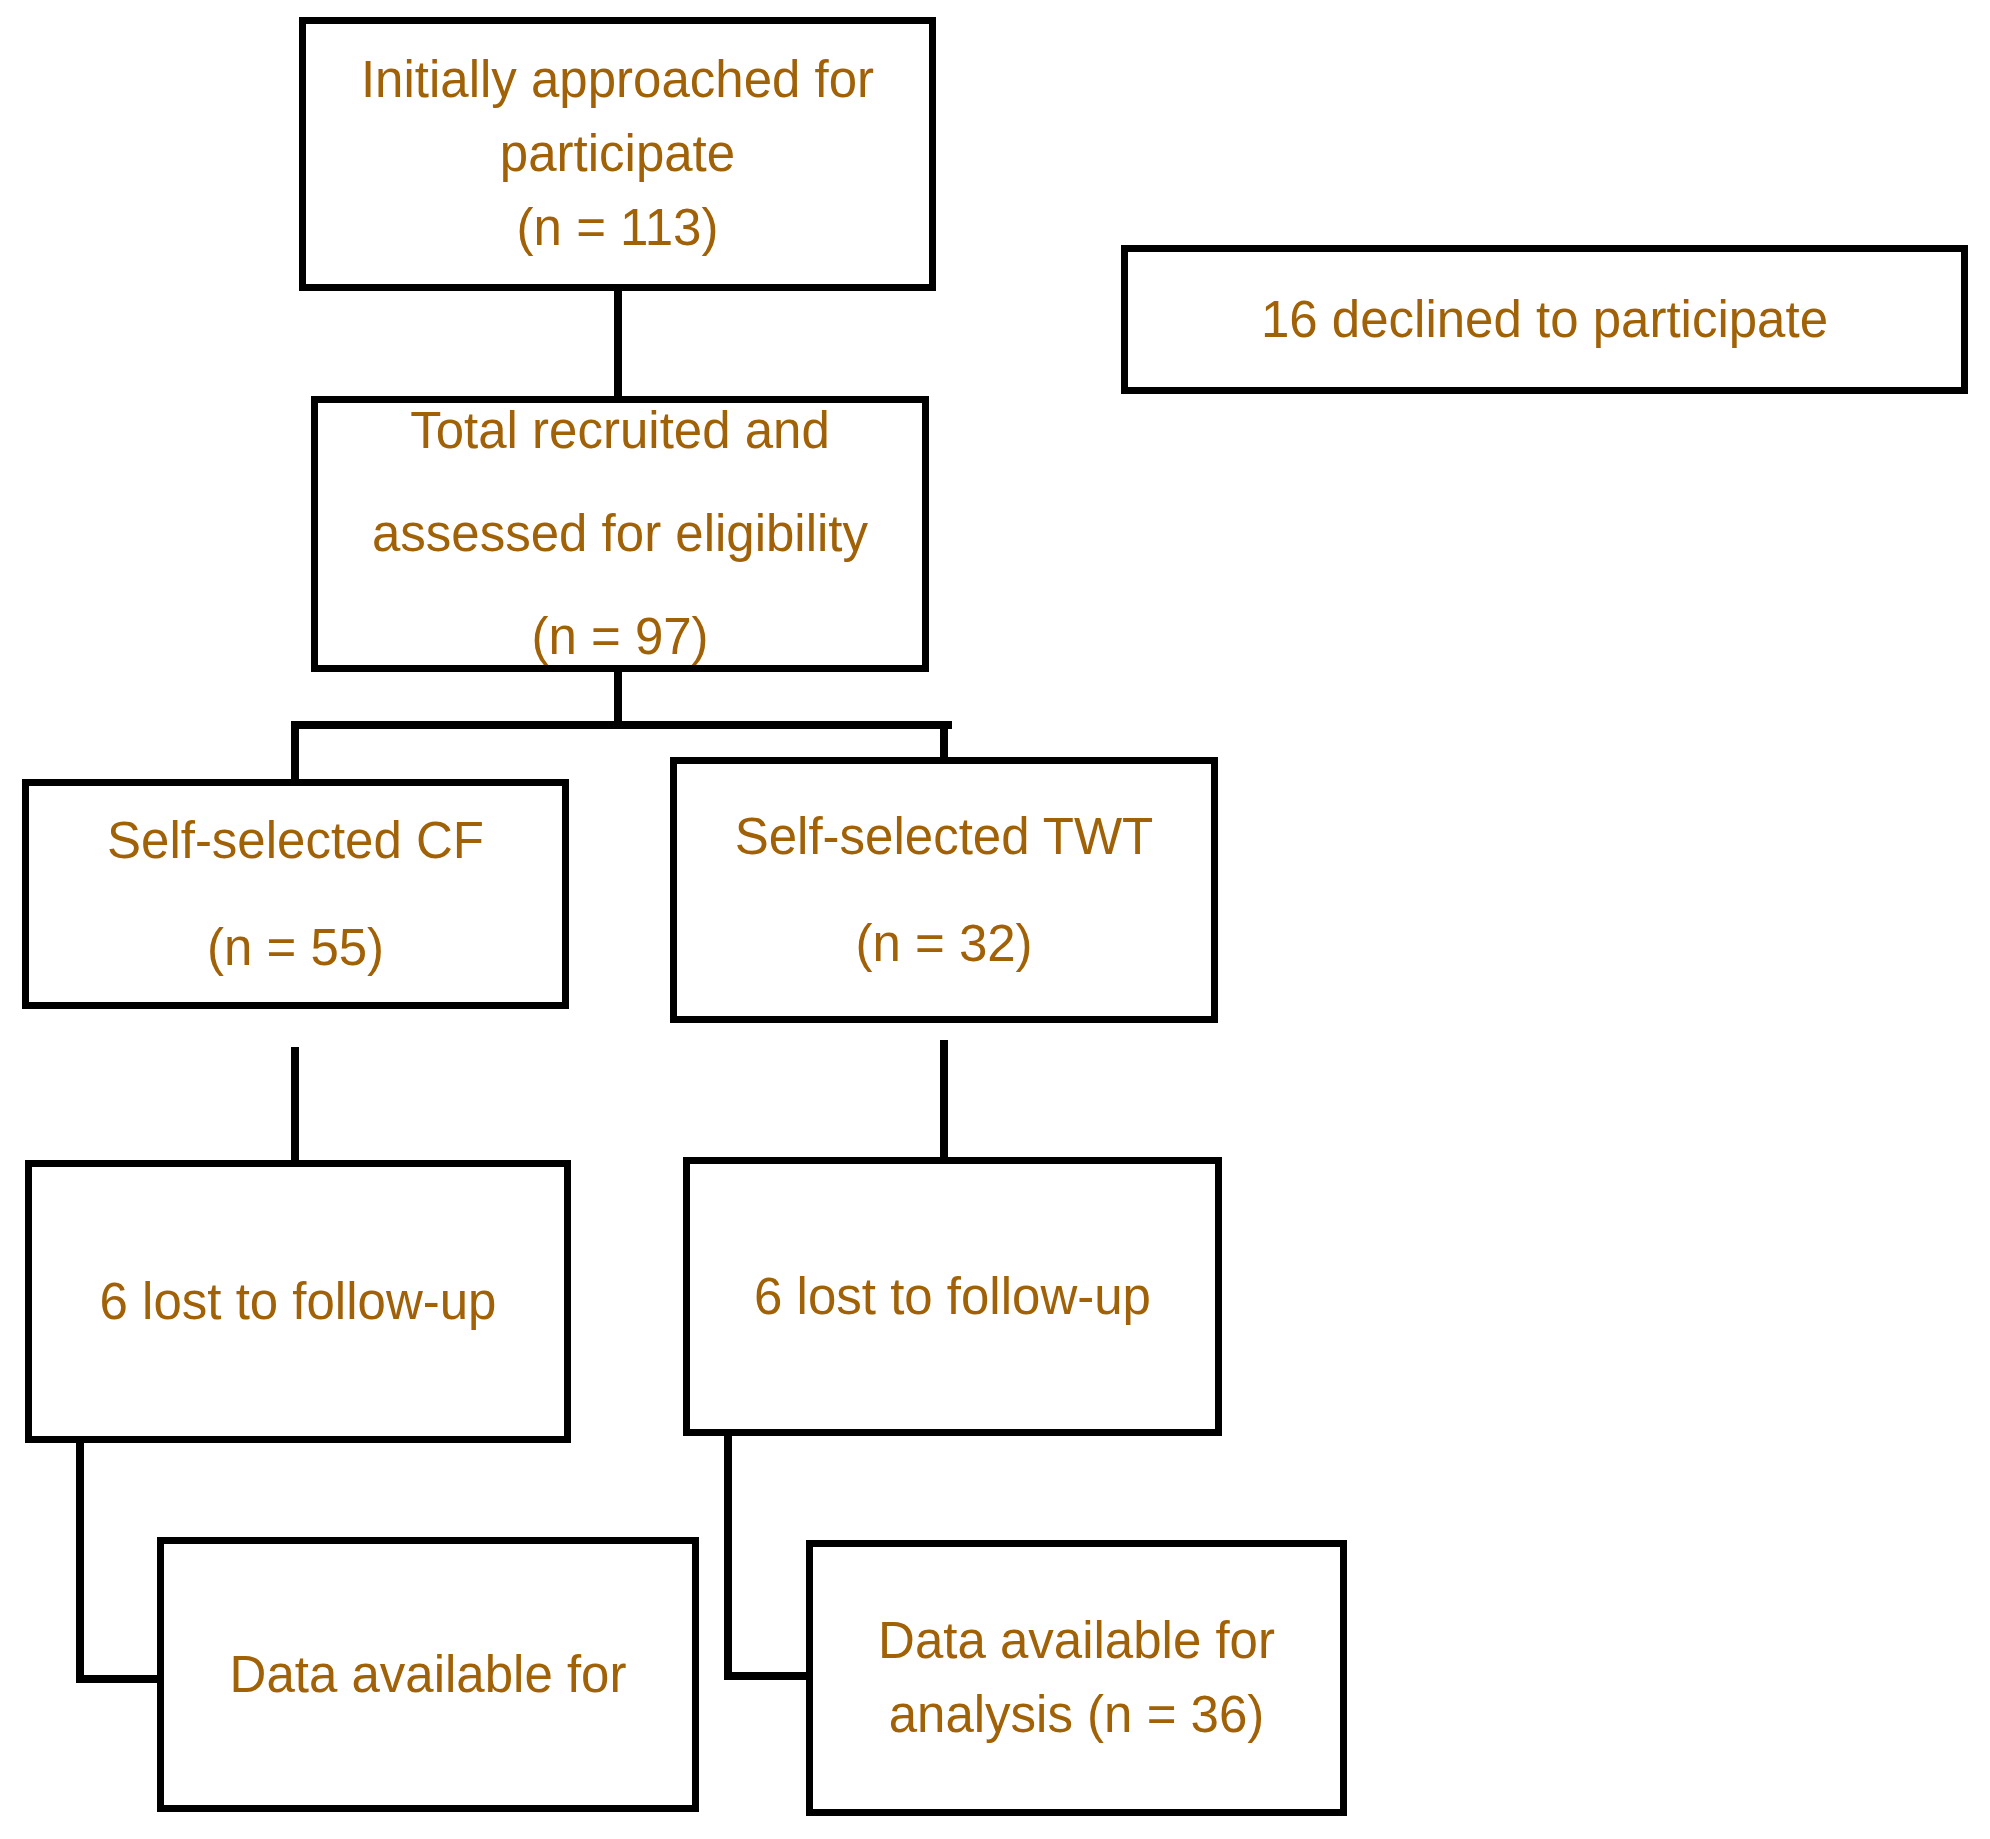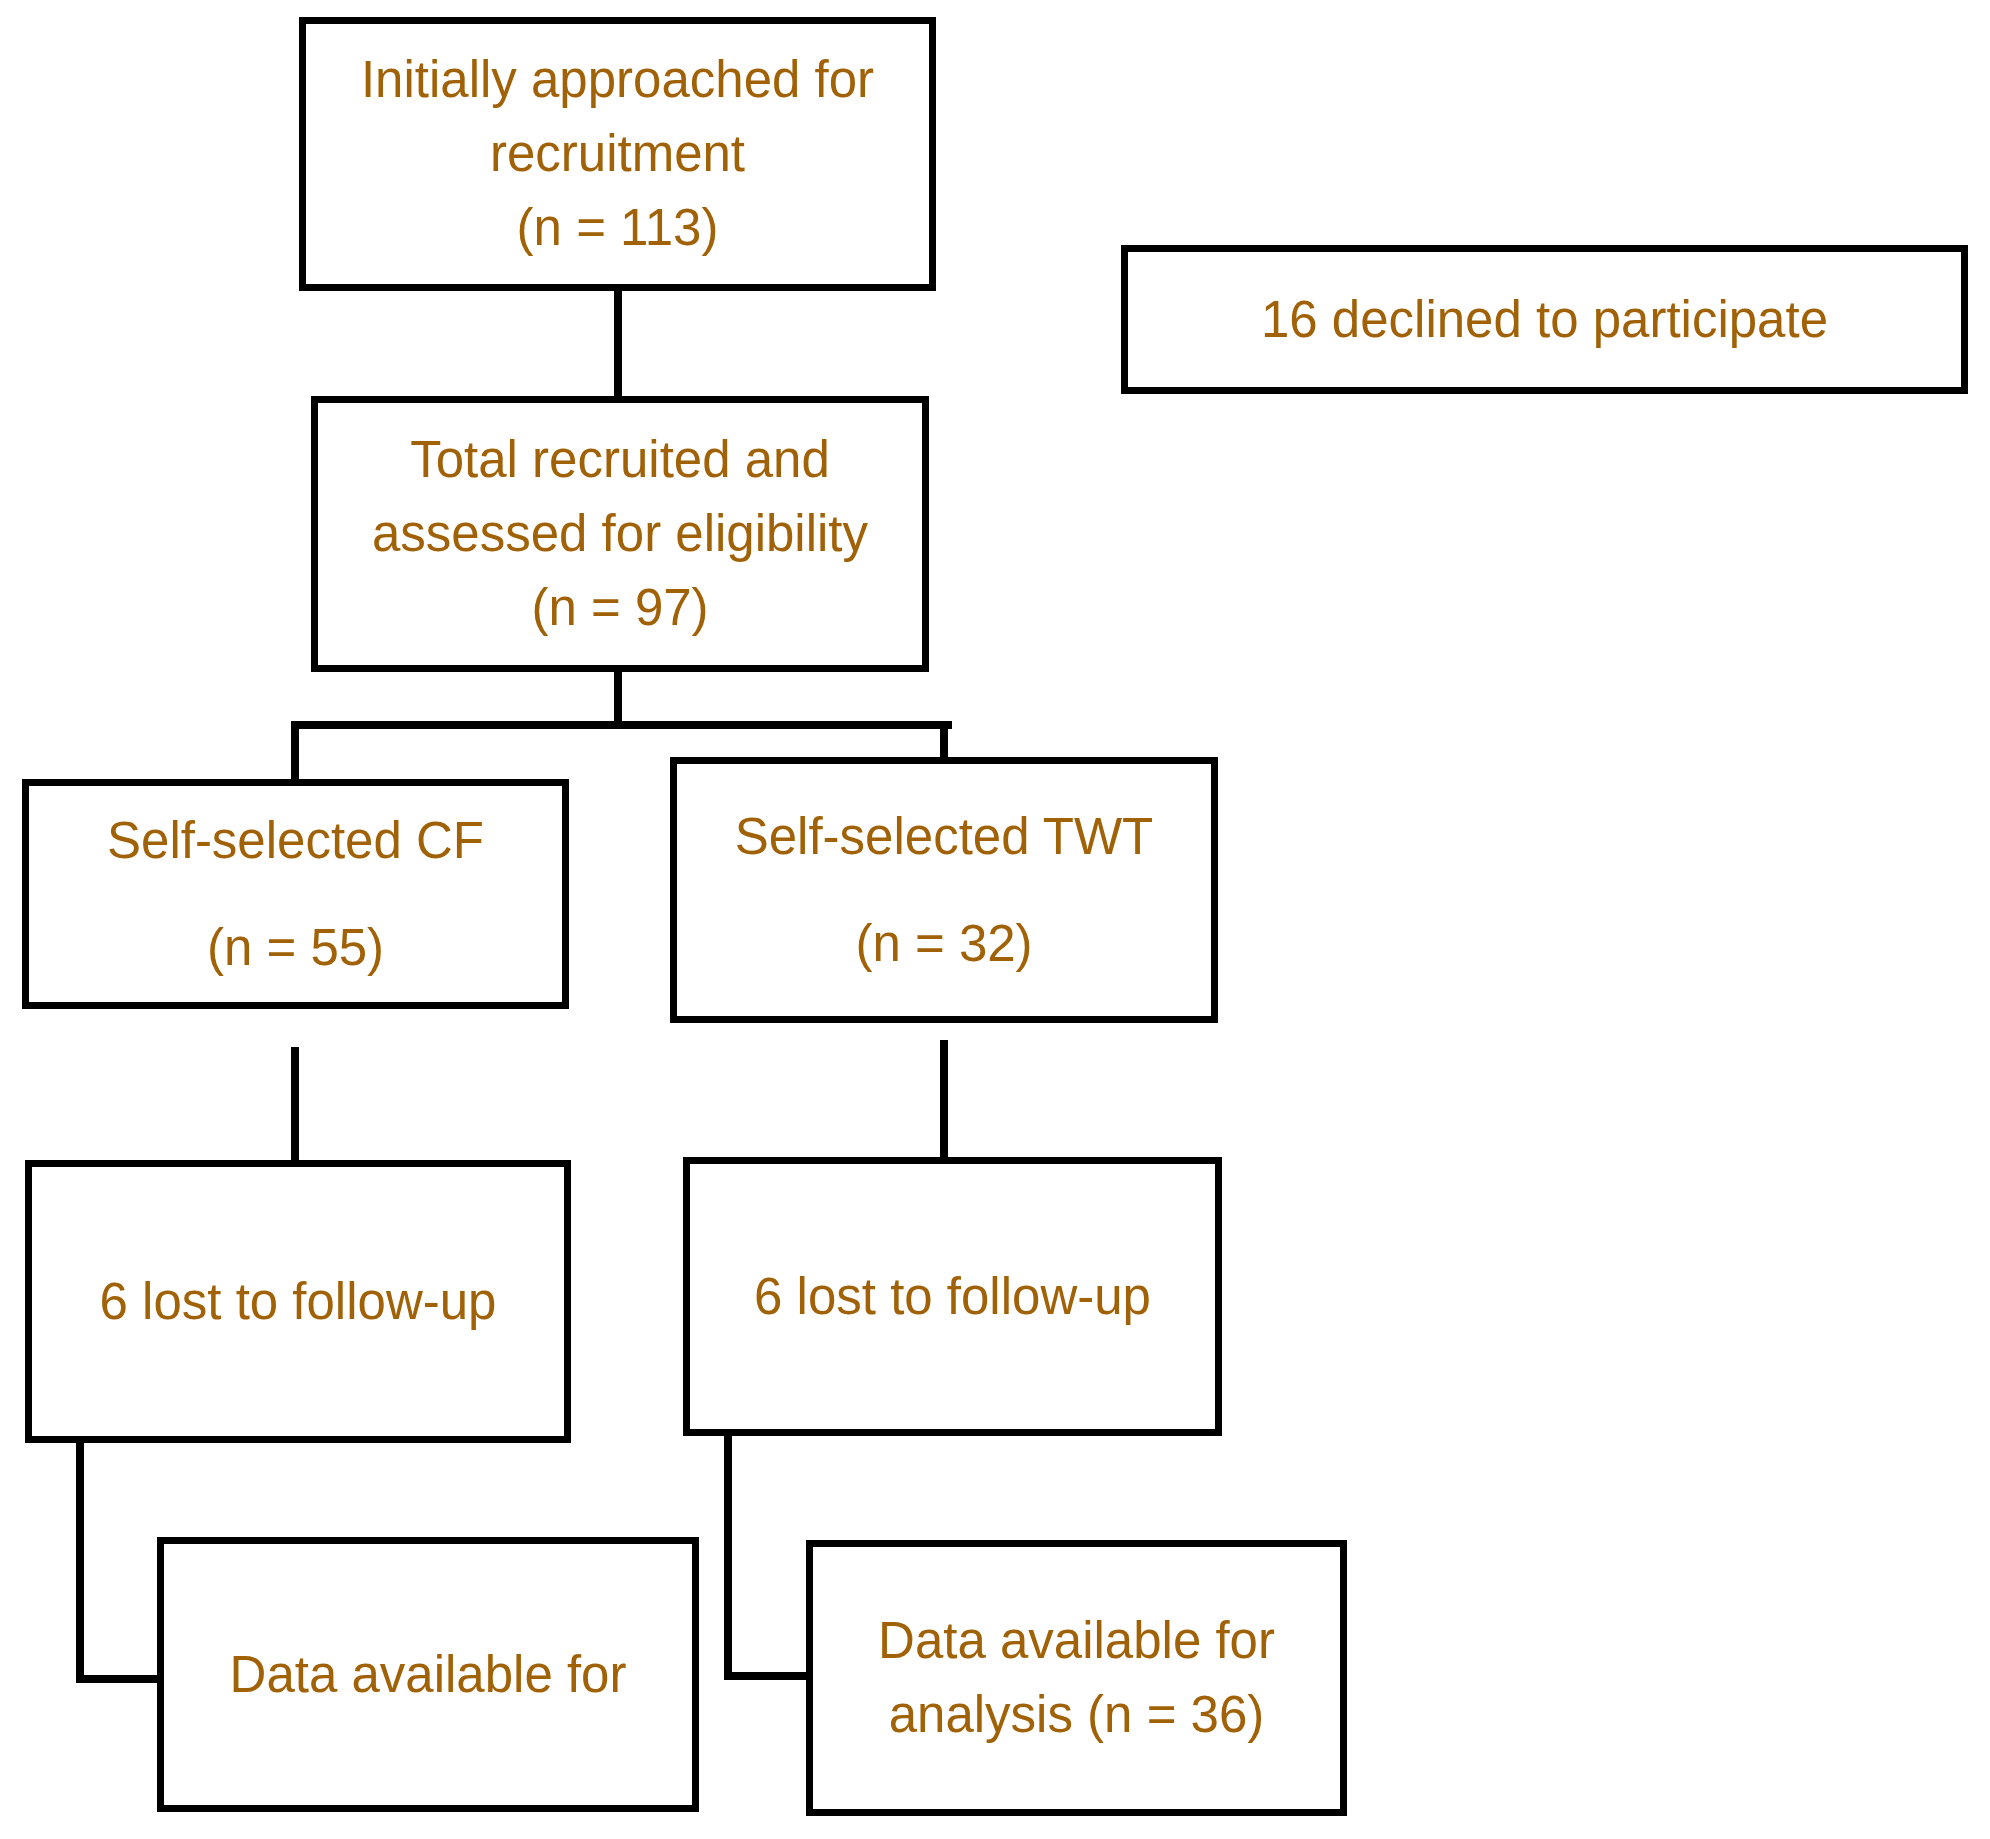--- a/index.html
+++ b/index.html
@@ -45,29 +45,29 @@
   <div class="conn" style="left:940px; top:721px; width:7.8px; height:59px;"></div>
   <div class="conn" style="left:291px; top:1047px; width:7.8px; height:117px;"></div>
   <div class="conn" style="left:940px; top:1040px; width:7.8px; height:121px;"></div>
   <div class="conn" style="left:76px; top:1440px; width:7.8px; height:243px;"></div>
   <div class="conn" style="left:76px; top:1675px; width:87px; height:7.8px;"></div>
   <div class="conn" style="left:724px; top:1433px; width:7.8px; height:247px;"></div>
   <div class="conn" style="left:724px; top:1672px; width:88px; height:7.8px;"></div>
 
   <div class="box" style="left:299px; top:17px; width:637px; height:274px;">
     <div class="line">Initially approached for</div>
-    <div class="line">recruitment</div>
+    <div class="line">participate</div>
     <div class="line">(n = 113)</div>
   </div>
 
   <div class="box" style="left:1121px; top:245px; width:847px; height:149px;">
     <div class="line">16 declined to participate</div>
   </div>
 
-  <div class="box" style="left:311px; top:396px; width:618px; height:276px;">
+  <div class="box" style="left:311px; top:396px; width:618px; height:276px;gap:29px;">
     <div class="line">Total recruited and</div>
     <div class="line">assessed for eligibility</div>
     <div class="line">(n = 97)</div>
   </div>
 
   <div class="box gap-lines" style="left:22px; top:779px; width:547px; height:230px;justify-content:center;">
     <div class="line">Self-selected CF</div>
     <div class="line">(n = 55)</div>
   </div>
 

